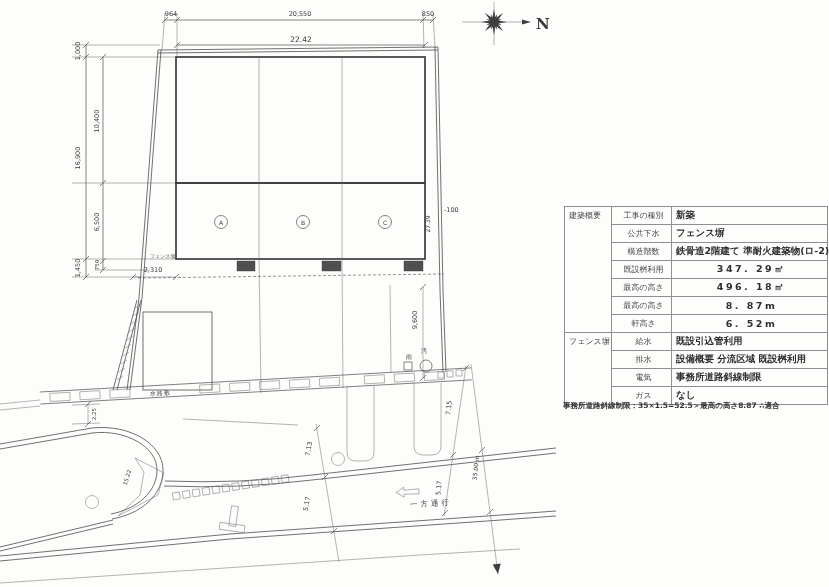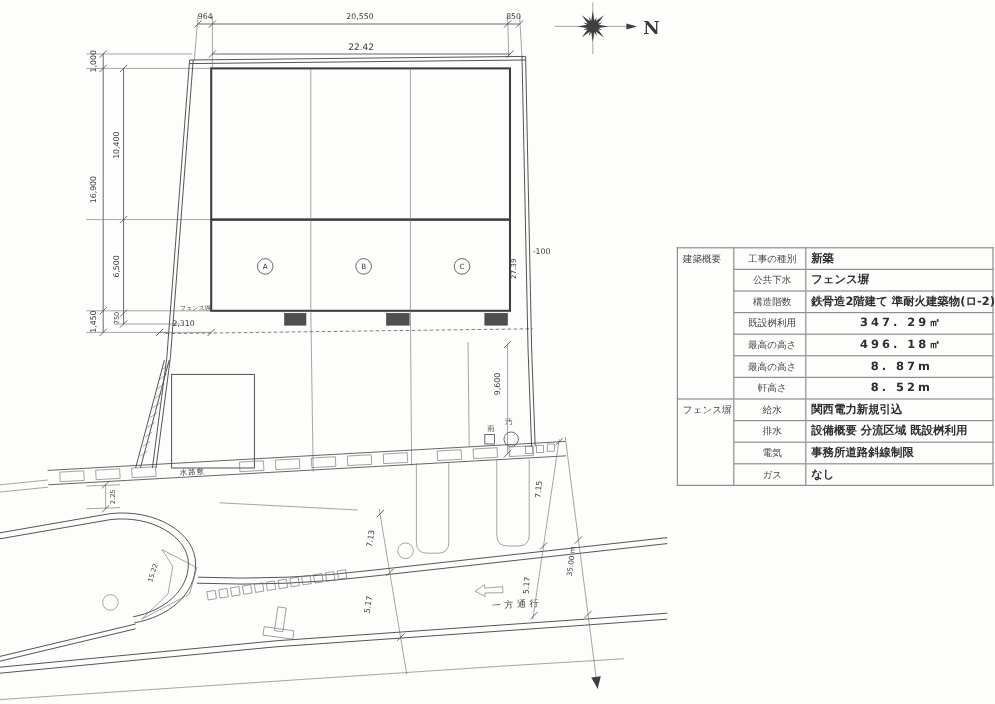--- a/index.html
+++ b/index.html
@@ -292,36 +292,37 @@
   <tr>
     <td class="lbl">最高の高さ</td>
     <td class="val num">496. 18㎡</td>
   </tr>
   <tr>
     <td class="lbl">最高の高さ</td>
     <td class="val num">8. 87m</td>
   </tr>
   <tr>
     <td class="lbl">軒高さ</td>
-    <td class="val num">8. 52m</td>
+    <td class="val num">6. 52m</td>
   </tr>
   <tr>
     <td class="grp" rowspan="4">フェンス塀</td>
     <td class="lbl">給水</td>
-    <td class="val">関西電力新規引込</td>
+    <td class="val">既設引込管利用</td>
   </tr>
   <tr>
     <td class="lbl">排水</td>
     <td class="val">設備概要 分流区域  既設桝利用</td>
   </tr>
   <tr>
     <td class="lbl">電気</td>
     <td class="val">事務所道路斜線制限</td>
   </tr>
   <tr>
     <td class="lbl">ガス</td>
     <td class="val">なし</td>
   </tr>
 </tbody>
     </table>
 
+<div class="note">事務所道路斜線制限：35×1.5=52.5＞最高の高さ8.87 ∴適合</div>
 
 </div>
 
 </body></html>

